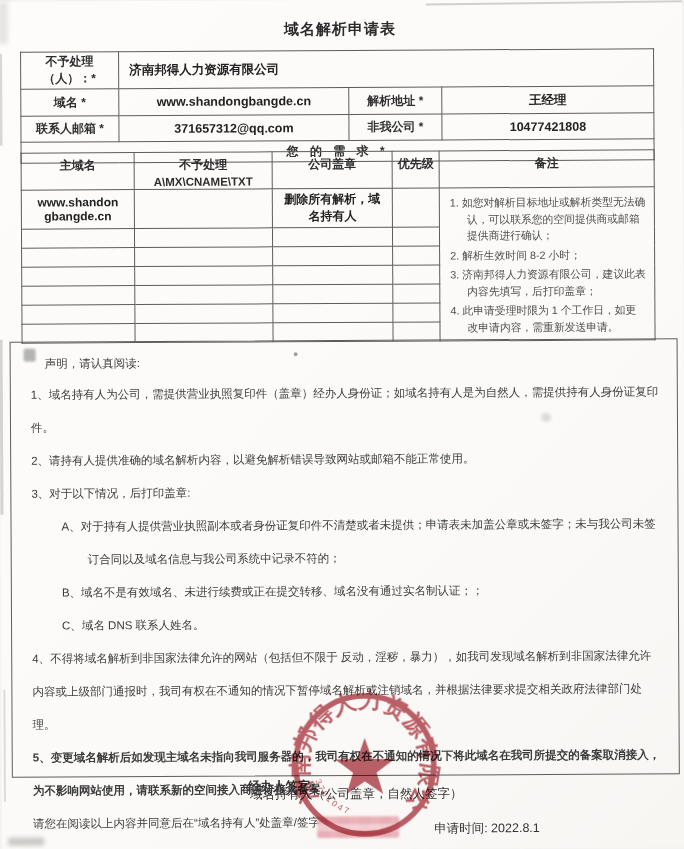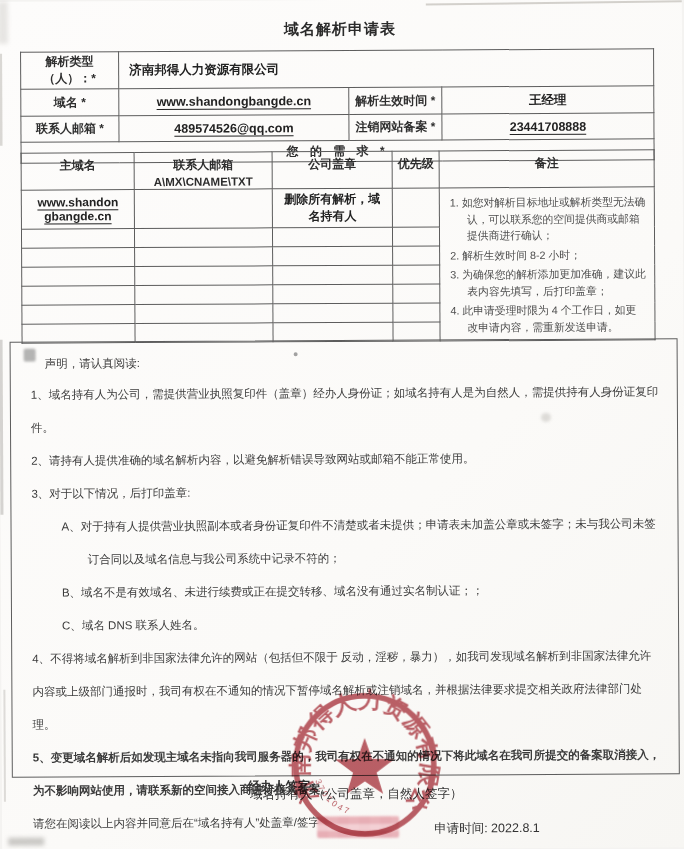--- a/index.html
+++ b/index.html
@@ -17,21 +17,21 @@
     position:absolute;top:20px;left:0;right:0;text-align:center;
     font-size:15px;font-weight:bold;letter-spacing:1px;color:#2b2b2b;
   }
   table{border-collapse:collapse;table-layout:fixed;position:absolute;}
   td{border:1.4px solid #5d5d5d;font-size:12px;color:#333;overflow:hidden;}
   .tbl-info{left:22px;top:50px;width:633px;}
   .tbl-needs{left:22px;top:151px;width:633px;}
   .lbl{font-weight:bold;text-align:center;color:#2f2f2f;}
   .val{font-weight:bold;text-align:center;color:#222;font-size:12.5px;}
   .val-left{font-weight:bold;text-align:left;padding-left:10px;color:#222;font-size:12.5px;}
-  .ul{text-decoration:underline;text-underline-offset:3px;}
+  .ul{text-underline-offset:3px;}
   .needs-head{text-align:center;font-weight:bold;letter-spacing:4px;color:#2f2f2f;}
   .hdr{font-weight:bold;text-align:center;vertical-align:top;padding-top:4px;color:#2d2d2d;}
   .hdr .sub{display:block;font-weight:bold;font-size:11.5px;margin-top:2px;letter-spacing:0;}
   .cell-domain{font-weight:bold;text-align:center;word-break:break-all;padding:2px 14px;font-size:12px;color:#222;}
   .cell-addr{font-weight:bold;text-align:center;padding:2px 10px;font-size:12px;color:#222;line-height:17px;}
   .remarks{vertical-align:top;padding:6px 8px 0 10px;}
   .remark-item{margin:0 0 3px 0;padding-left:17px;text-indent:-17px;font-size:10.8px;line-height:16.5px;color:#4e4e4e;}
   .remark-item .num{color:#4e4e4e;}
   .decl-box{
     position:absolute;left:10px;top:340px;width:668px;height:436px;
@@ -75,70 +75,70 @@
 
   <table class="tbl-info">
     <colgroup>
         <col style="width:98px">
         <col style="width:230px">
         <col style="width:93px">
         <col style="width:212px">
       </colgroup>
     <tbody>
         <tr style="height:27px">
-      <td class="lbl">解析类型（人）：*</td>
+      <td class="lbl">不予处理（人）：*</td>
       <td class="val-left" colspan="3">济南邦得人力资源有限公司</td>
     </tr>
     <tr style="height:27px">
       <td class="lbl">域名 *</td>
       <td class="val"><span class="ul">www.shandongbangde.cn</span></td>
-      <td class="lbl">解析生效时间 *</td>
+      <td class="lbl">解析地址 *</td>
       <td class="val">王经理</td>
     </tr>
     <tr style="height:26px">
       <td class="lbl">联系人邮箱 *</td>
-      <td class="val"><span class="ul">489574526@qq.com</span></td>
-      <td class="lbl">注销网站备案 *</td>
-      <td class="val"><span class="ul">23441708888</span></td>
+      <td class="val"><span class="ul">371657312@qq.com</span></td>
+      <td class="lbl">非我公司 *</td>
+      <td class="val"><span class="ul">10477421808</span></td>
     </tr>
     <tr style="height:21px">
       <td class="needs-head" colspan="4">您 的 需 求 *</td>
     </tr>
   </tbody>
     </table>
 
   <table class="tbl-needs">
     <colgroup>
         <col style="width:113px">
         <col style="width:138px">
         <col style="width:120px">
         <col style="width:47px">
         <col style="width:215px">
       </colgroup>
     <tbody>
         <tr style="height:31px">
       <td class="hdr">主域名</td>
       <td class="hdr">
-        <span>联系人邮箱</span>
+        <span>不予处理</span>
         <span class="sub">A\MX\CNAME\TXT</span>
       </td>
       <td class="hdr">公司盖章</td>
       <td class="hdr">优先级</td>
       <td class="hdr">备注</td>
     </tr>
     <tr style="height:34px">
       <td class="cell-domain"><span class="ul">www.shandongbangde.cn</span></td>
       <td></td>
       <td class="cell-addr">删除所有解析，域名持有人</td>
       <td></td>
       <td class="remarks" rowspan="7">
         <p class="remark-item"><span class="num">1.</span> <span>如您对解析目标地址或解析类型无法确认，可以联系您的空间提供商或邮箱提供商进行确认；</span></p>
         <p class="remark-item"><span class="num">2.</span> <span>解析生效时间 8-2 小时；</span></p>
-        <p class="remark-item"><span class="num">3.</span> <span>为确保您的解析添加更加准确，建议此表内容先填写，后打印盖章；</span></p>
-        <p class="remark-item"><span class="num">4.</span> <span>此申请受理时限为 4 个工作日，如更改申请内容，需重新发送申请。</span></p>
+        <p class="remark-item"><span class="num">3.</span> <span>济南邦得人力资源有限公司，建议此表内容先填写，后打印盖章；</span></p>
+        <p class="remark-item"><span class="num">4.</span> <span>此申请受理时限为 1 个工作日，如更改申请内容，需重新发送申请。</span></p>
       </td>
     </tr>
     <tr style="height:19px">
           <td></td>
           <td></td>
           <td></td>
           <td></td>
         </tr>
     <tr style="height:19px">
           <td></td>

